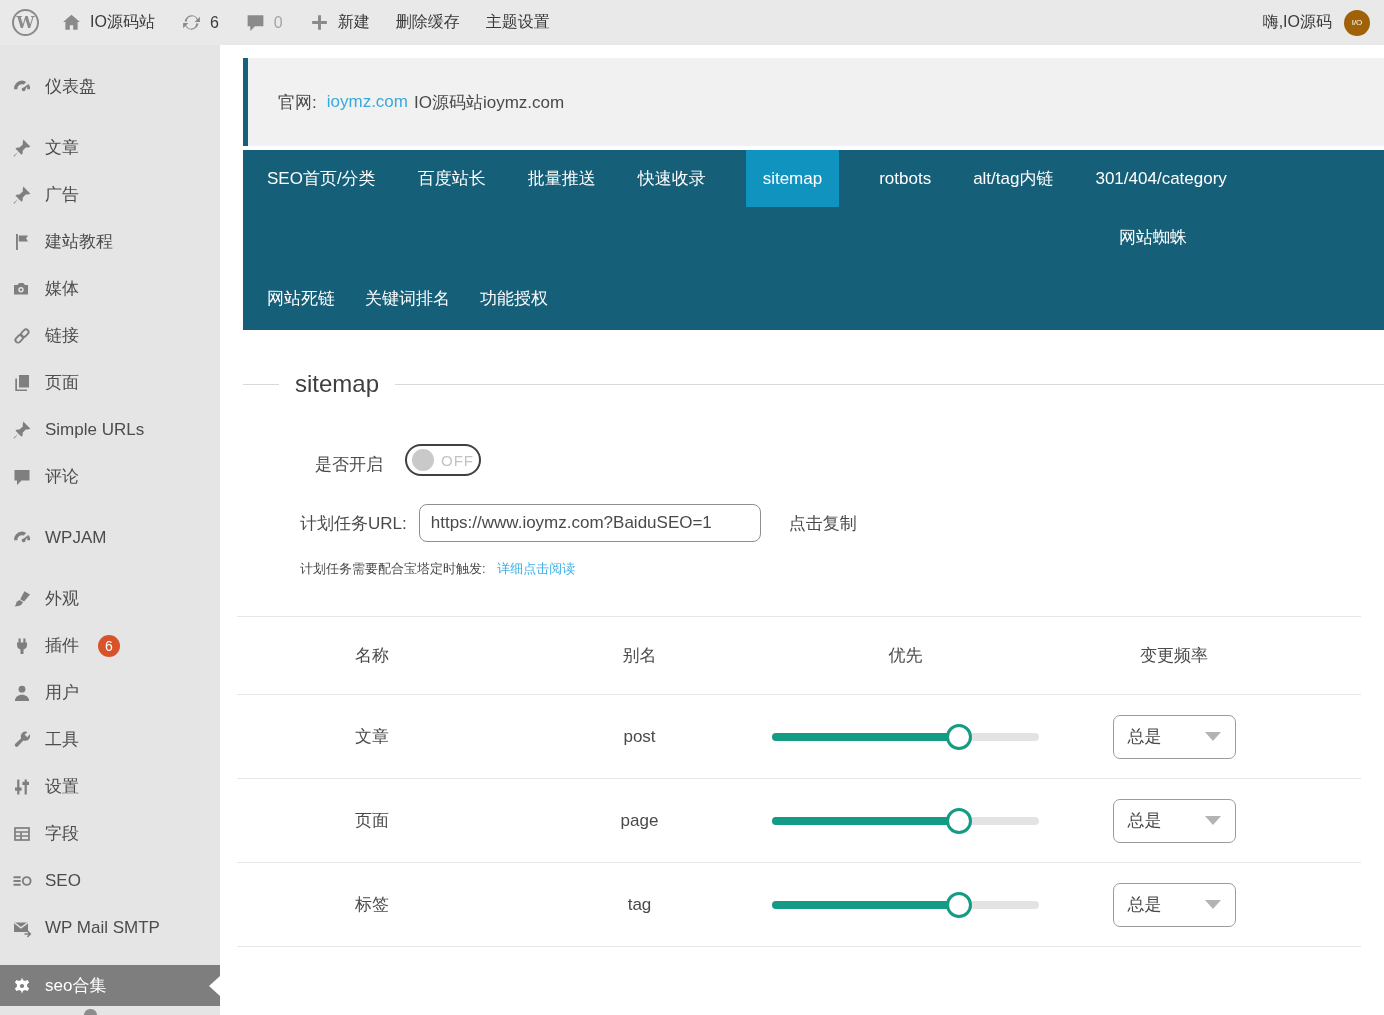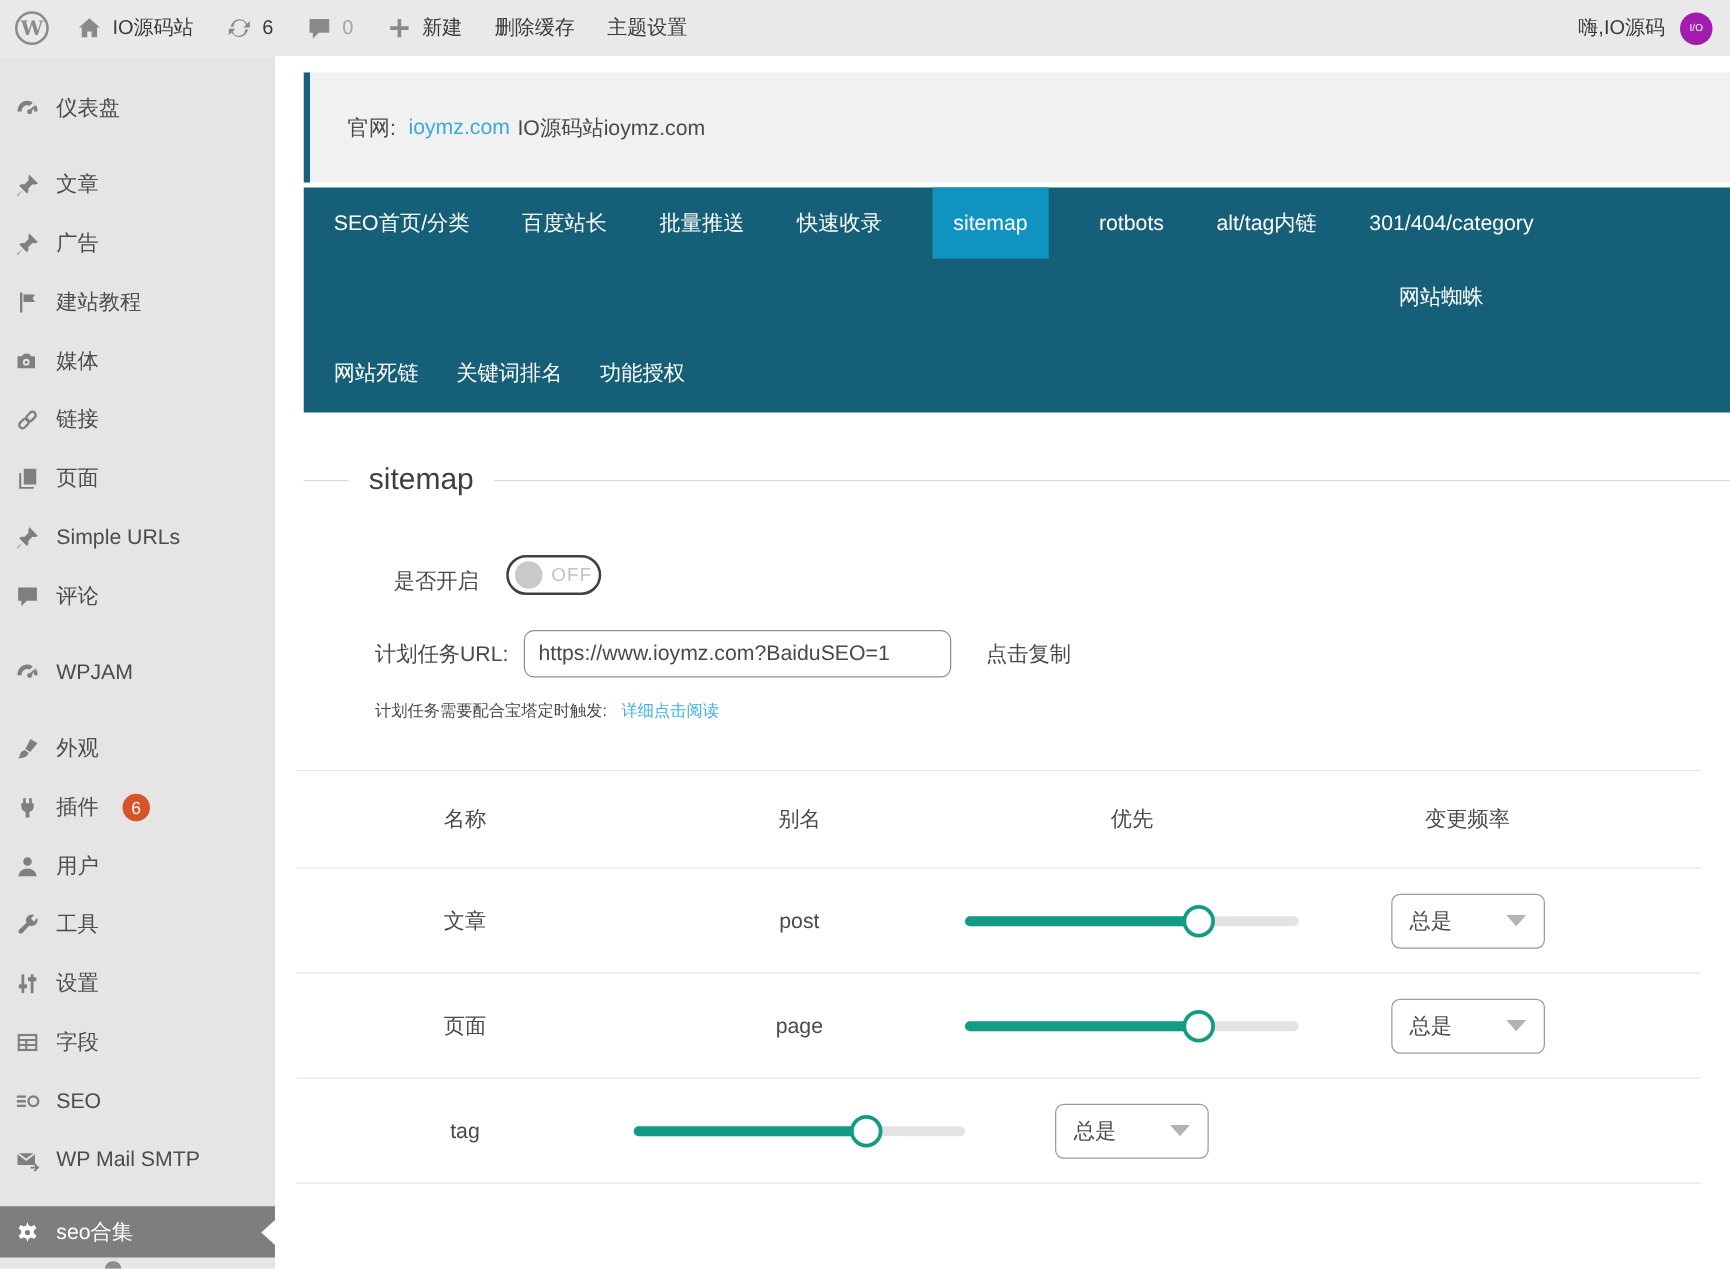--- a/index.html
+++ b/index.html
@@ -11,21 +11,21 @@
             display:flex; align-items:center; padding:0 14px 0 12px; font-size:16px; color:#3a3a3a; }
   .topbar .grp { display:flex; align-items:center; gap:8px; margin-right:26px; cursor:pointer; }
   .topbar .ticon { color:#8a8a8a; display:flex; align-items:center; }
   .topbar .ticon svg { width:21px; height:21px; }
   .wplogo { width:27px; height:27px; border:2px solid #8a8a8a; border-radius:50%; color:#8a8a8a;
             display:flex; align-items:center; justify-content:center; font-family:"DejaVu Serif",serif;
             font-size:16px; font-weight:bold; margin-right:22px; }
   .count-muted { color:#a5a5a5; }
   .topbar .spacer { flex:1; }
   .greeting { font-size:16px; color:#3a3a3a; margin-right:12px; cursor:pointer; }
-  .avatar { width:26px; height:26px; border-radius:50%; background:#a21caf; color:#fff;
+  .avatar { width:26px; height:26px; border-radius:50%; background:#a16207; color:#fff;
             font-size:8px; display:flex; align-items:center; justify-content:center; cursor:pointer; }
 
   
   .sidebar { position:absolute; left:0; top:45px; width:220px; height:970px; background:#e5e5e5; padding-top:18px; }
   .sb-item { display:flex; align-items:center; gap:13px; height:47px; padding-left:12px;
              font-size:17px; color:#4c4c4c; cursor:pointer; position:relative; }
   .sb-item .sicon { width:20px; height:20px; color:#7f7f7f; flex:0 0 20px; display:flex; align-items:center; }
   .sb-item .sicon svg { width:20px; height:20px; }
   .sb-gap { margin-top:14px; }
   .sb-item.active { background:#7e7e7e; color:#fff; height:41px; }
@@ -402,20 +402,21 @@
         </div>
         <div class="t-cell">
           <div class="select">
             <span>总是</span>
             <span class="caret"></span>
           </div>
         </div>
         <div></div>
       </div>
       <div class="t-row">
+        <div class="t-cell">标签</div>
         <div class="t-cell">tag</div>
         <div class="t-cell">
           <div class="slider">
             <div class="fill" style="width: 70%;"></div>
             <div class="knob" style="left: 70%;"></div>
           </div>
         </div>
         <div class="t-cell">
           <div class="select">
             <span>总是</span>

